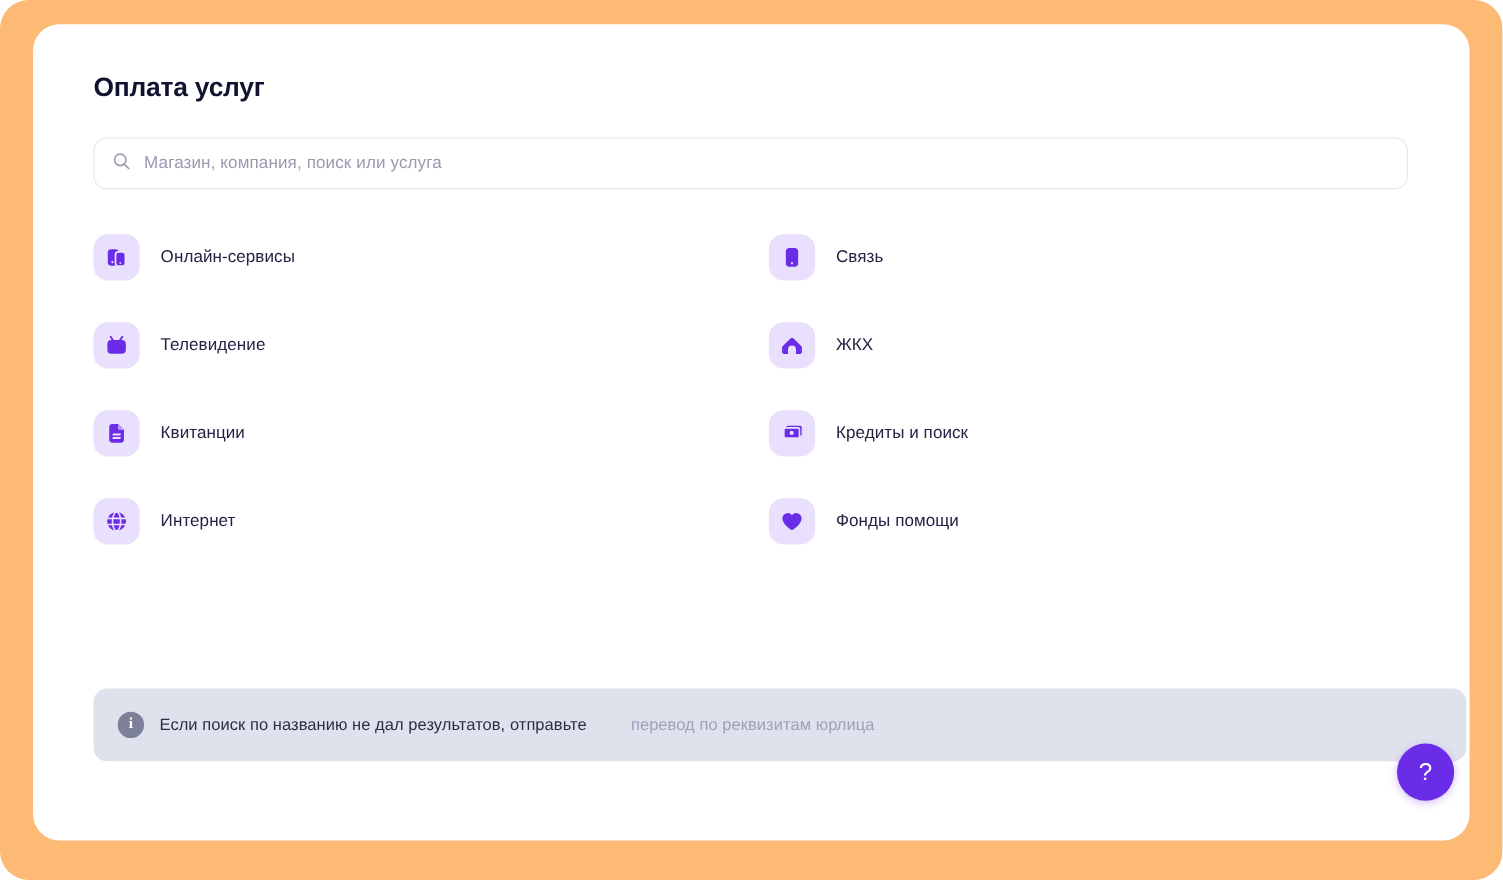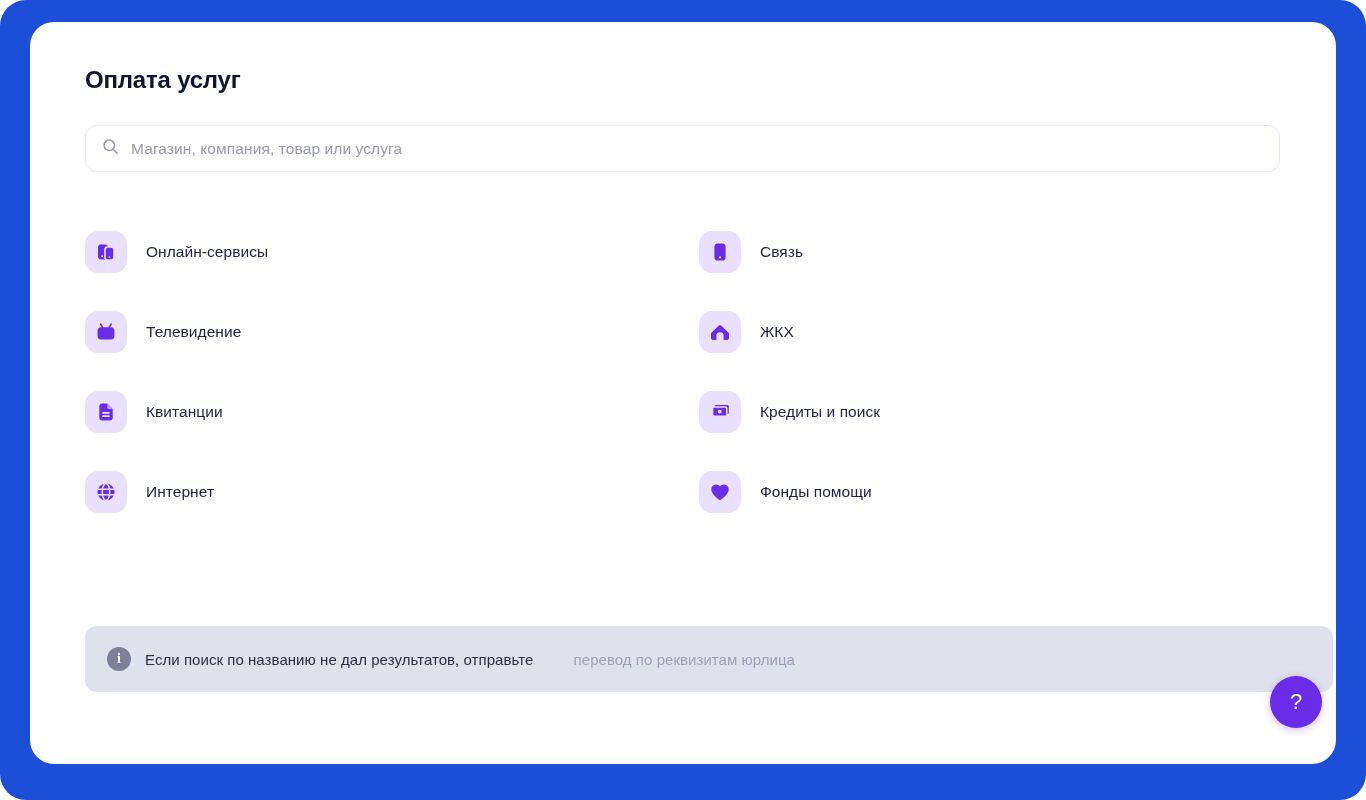--- a/index.html
+++ b/index.html
@@ -14,21 +14,21 @@
   body {
     font-family: "Liberation Sans", sans-serif;
     -webkit-font-smoothing: antialiased;
   }
 
   
   .page {
     position: relative;
     width: 1366px;
     height: 800px;
-    background: #1d4ed8;
+    background: #fdba74;
     border-radius: 26px;
     overflow: hidden;
   }
 
   
   .card {
     position: absolute;
     left: 30px;
     top: 22px;
     width: 1306px;
@@ -66,21 +66,21 @@
   .search-placeholder {
     font-size: 15.5px;
     color: #9a9ab0;
     letter-spacing: 0.1px;
   }
 
   
   .categories {
     position: absolute;
     left: 55px;
-    top: 190px;
+    top: 172px;
     width: 1195px;
     display: grid;
     grid-template-columns: 614px 1fr;
     grid-auto-rows: 80px;
   }
 
   .cat-item {
     display: flex;
     align-items: center;
     gap: 19px;
@@ -174,21 +174,21 @@
 
     <div class="card-title">Оплата услуг</div>
 
     <div class="search-box">
       <span class="search-icon">
         <svg width="17" height="17" viewBox="0 0 17 17" fill="none">
           <circle cx="7.3" cy="7.3" r="5.2" stroke="#9a9ab0" stroke-width="1.5"></circle>
           <line x1="11.2" y1="11.4" x2="15" y2="15.2" stroke="#9a9ab0" stroke-width="1.5" stroke-linecap="round"></line>
         </svg>
       </span>
-      <span class="search-placeholder">Магазин, компания, товар или услуга</span>
+      <span class="search-placeholder">Магазин, компания, поиск или услуга</span>
     </div>
 
     <div class="categories">
 
       <div class="cat-item">
         <span class="cat-icon">
           <svg width="24" height="24" viewBox="0 0 24 24" fill="none">
             <rect x="4" y="4.5" width="10" height="15" rx="3" fill="#6b2ce8"></rect>
             <rect x="11" y="7" width="9" height="13" rx="2.6" fill="#6b2ce8" stroke="#e9e0fd" stroke-width="1.6"></rect>
             <circle cx="8.2" cy="16.3" r="0.95" fill="#e9e0fd"></circle>

